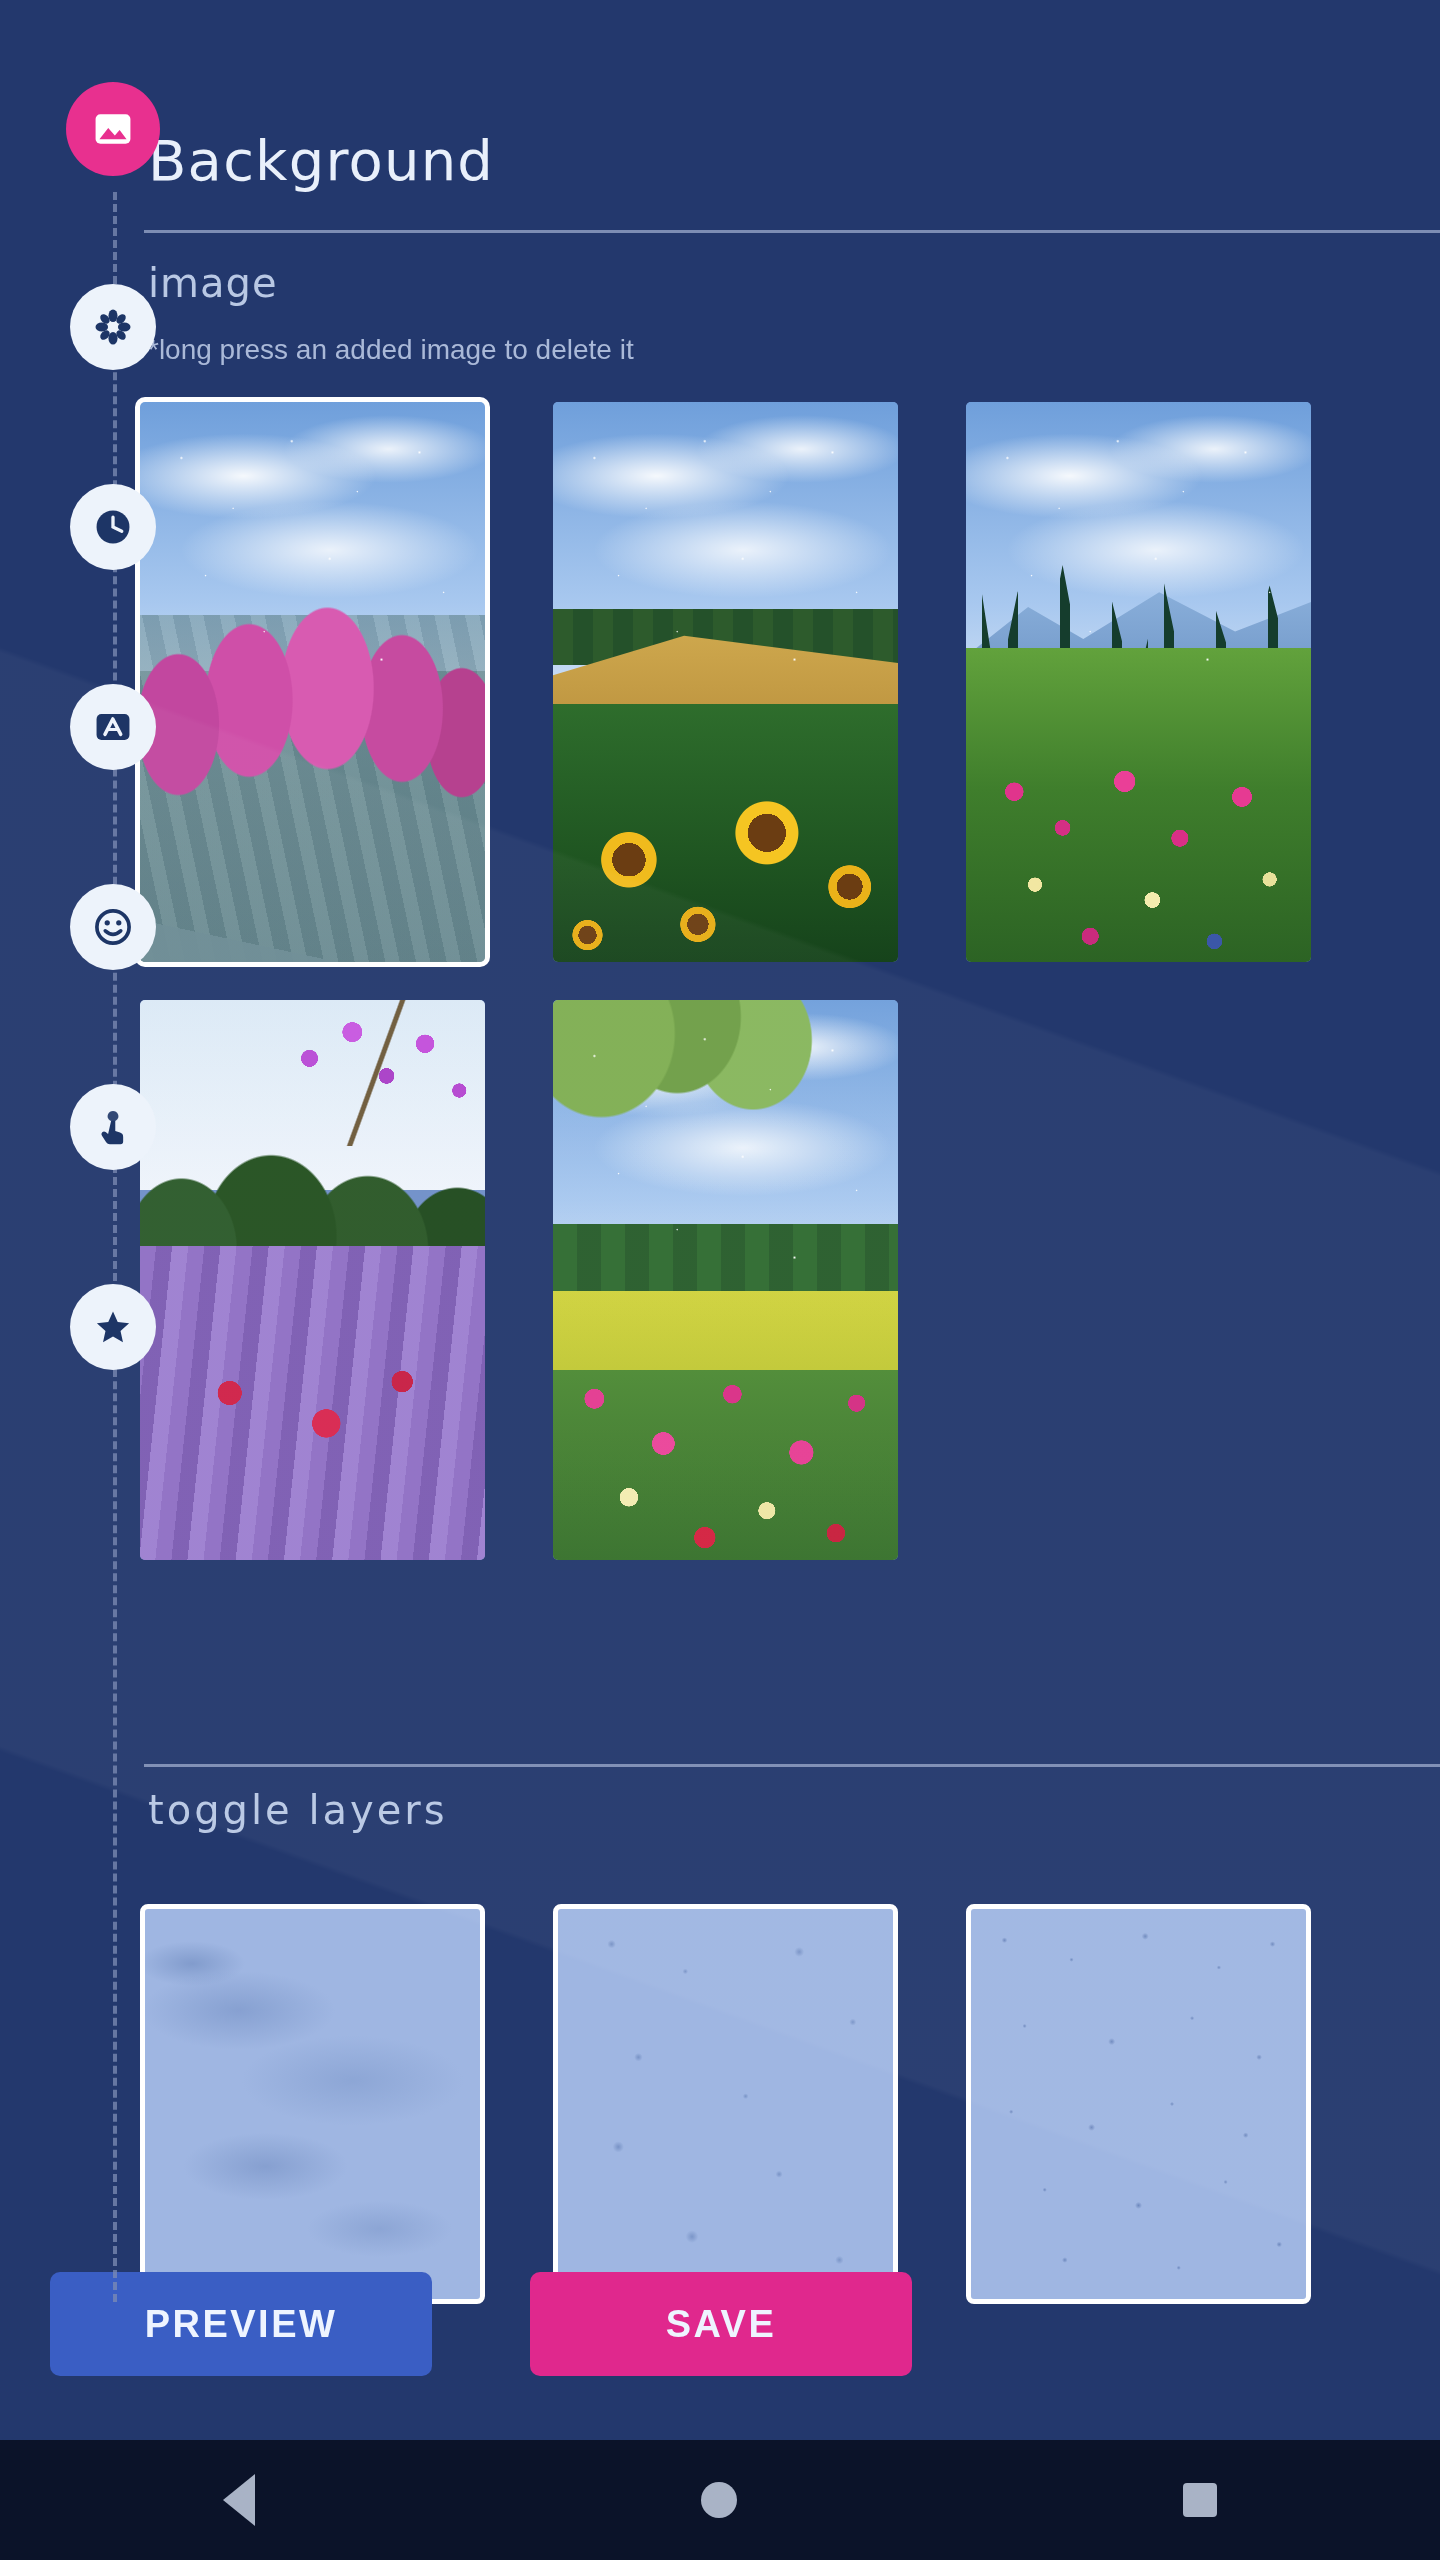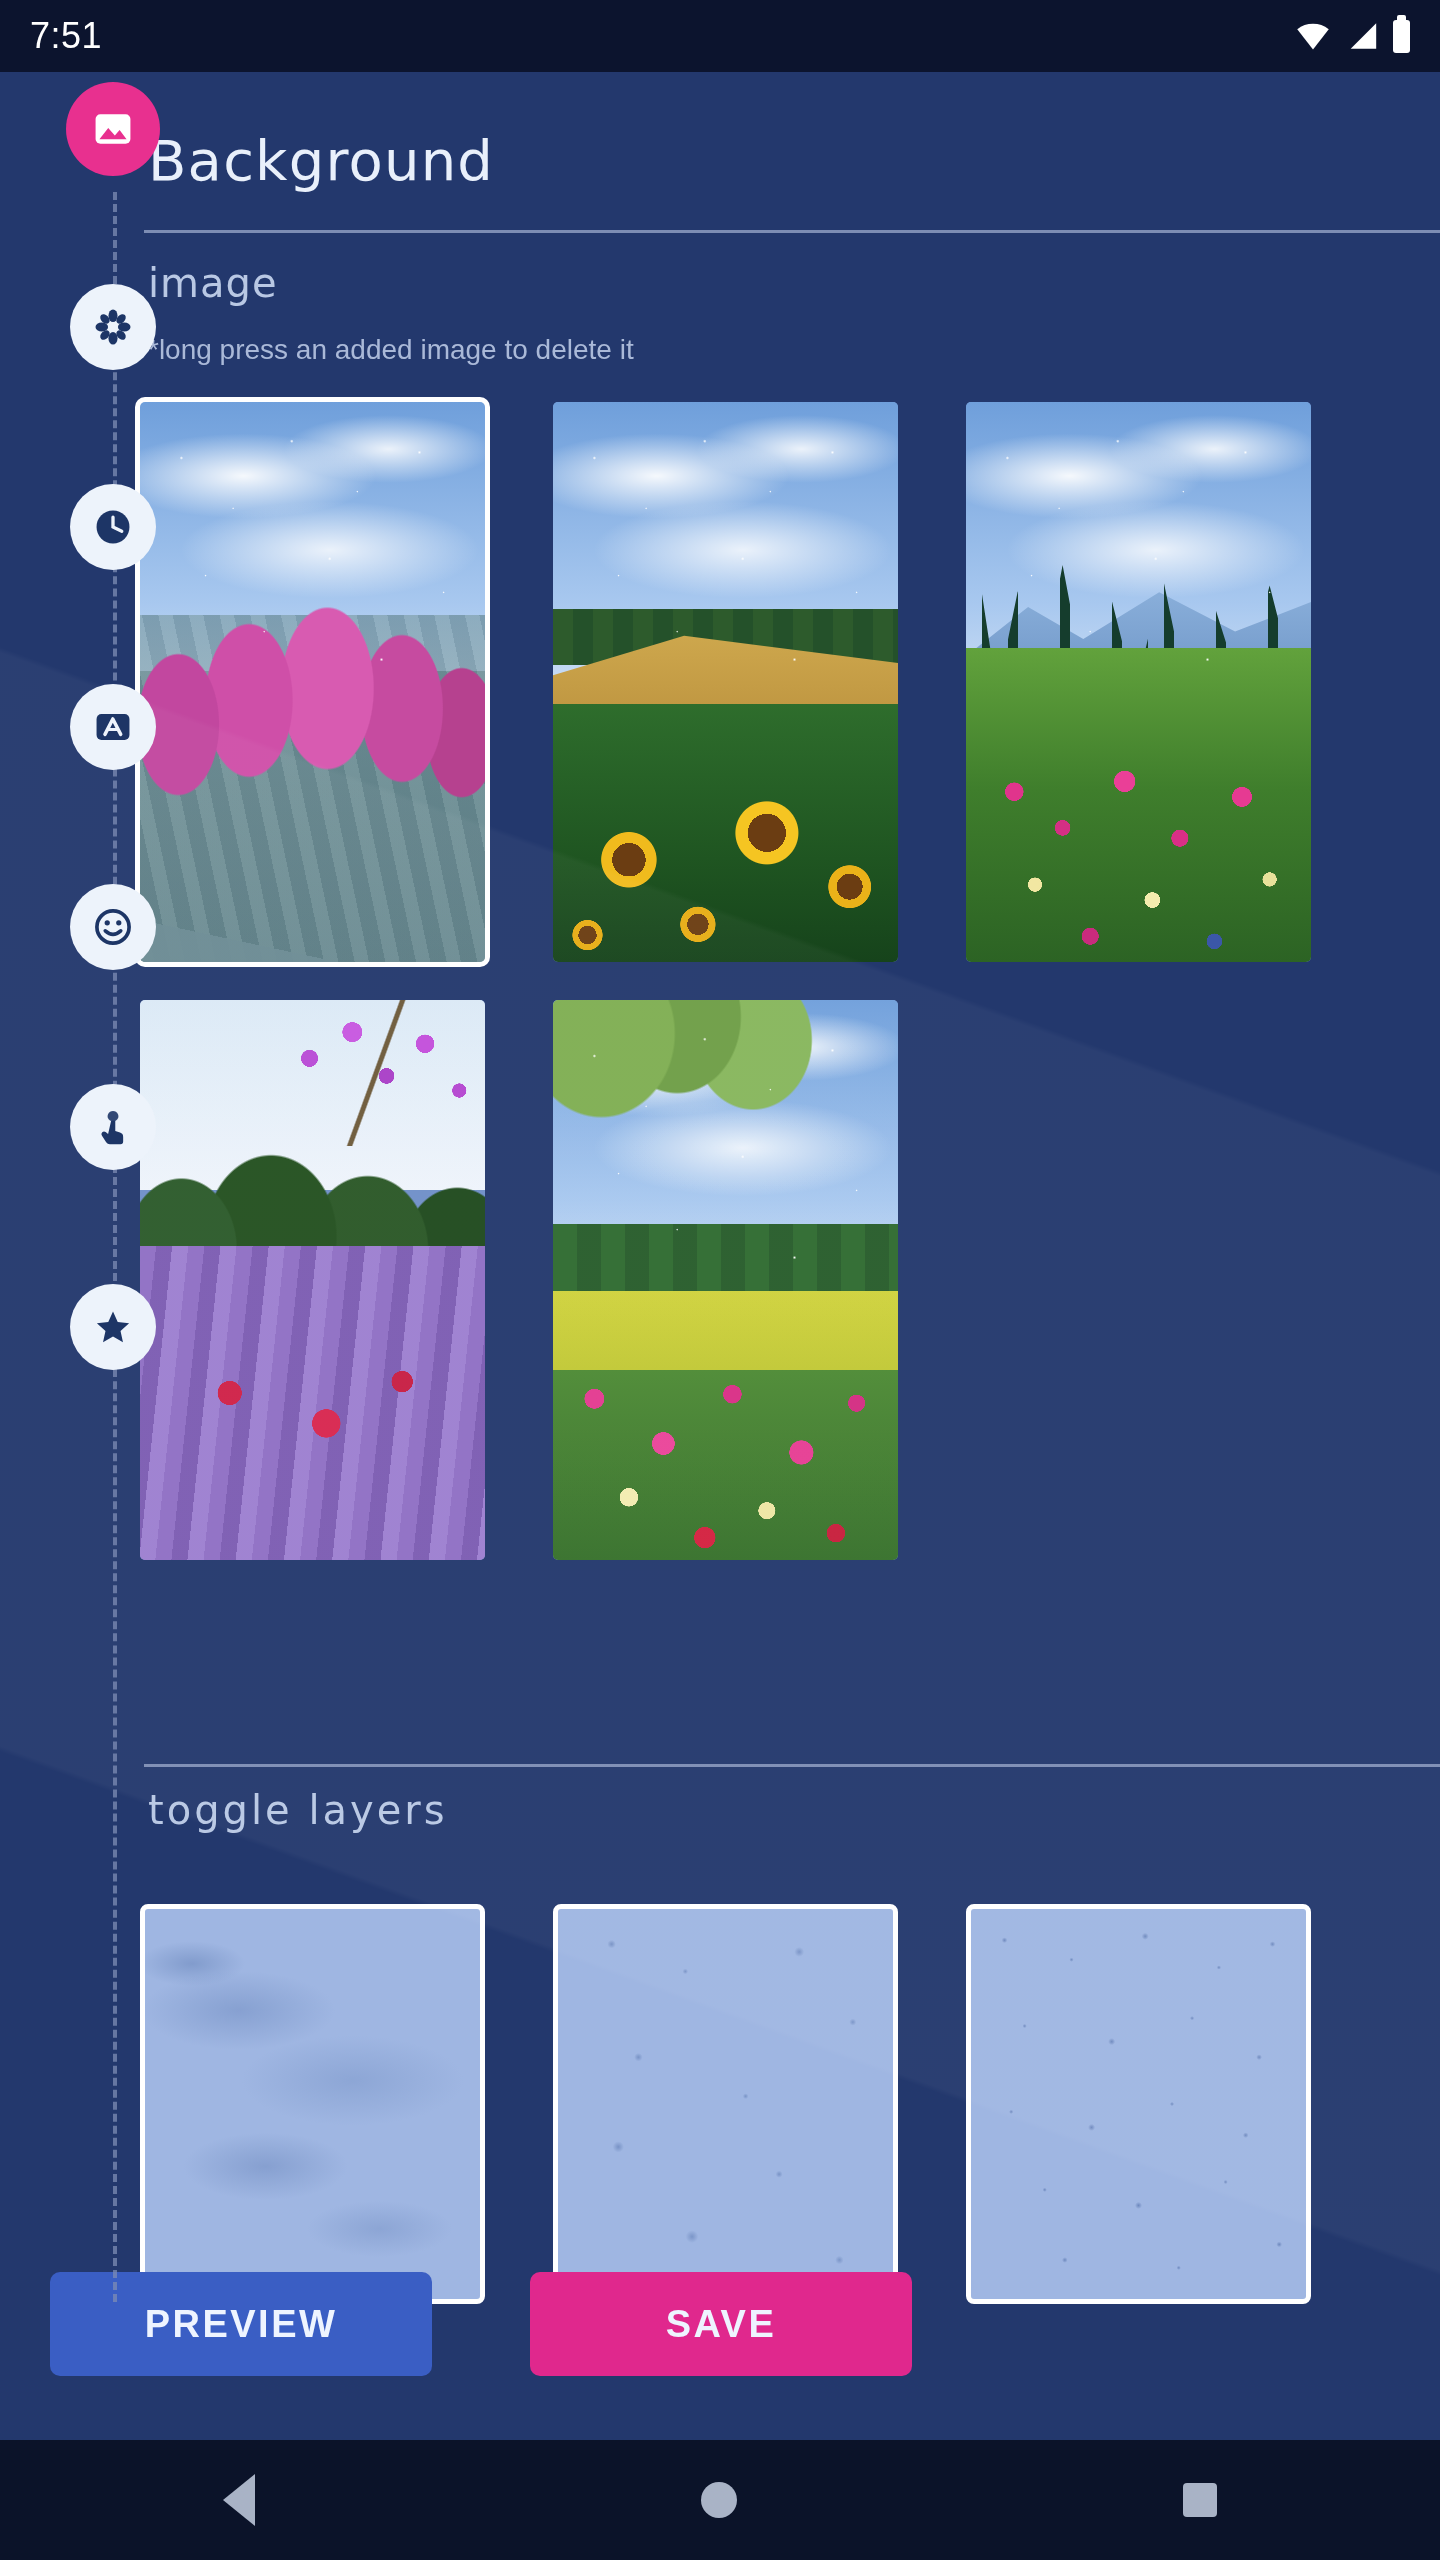--- a/index.html
+++ b/index.html
@@ -410,32 +410,20 @@
   }
   .nav-back { width: 0; height: 0; border-top: 26px solid transparent; border-bottom: 26px solid transparent; border-right: 32px solid #a9b3c6; }
   .nav-home { width: 36px; height: 36px; border-radius: 50%; background: #a9b3c6; }
   .nav-recent { width: 34px; height: 34px; border-radius: 4px; background: #a9b3c6; }
 </style>
 </head>
 <body>
 
 <div id="app">
 
-  <div class="statusbar">
-    <span class="status-clock">7:51</span>
-    <div class="status-right">
-      <svg class="ic-wifi" viewBox="0 0 24 20">
-        <path d="M12 19 L1.5 5.5 A17 17 0 0 1 22.5 5.5 Z" fill="#fff"></path>
-      </svg>
-      <svg class="ic-signal" viewBox="0 0 24 20">
-        <path d="M22 1 L22 19 L4 19 Z" fill="#fff"></path>
-      </svg>
-      <div class="ic-batt"></div>
-    </div>
-  </div>
 
   <div class="screen">
 
     <div class="rail">
       <div class="rail-line"></div>
 
       <div class="rail-btn active" style="top:10px;">
         <svg width="44" height="44" viewBox="0 0 24 24">
           <rect x="2.5" y="4" width="19" height="16" rx="2.6" fill="#fff"></rect>
           <path d="M4.6 17.6 L9.4 11.4 L13 15.6 L15.6 12.6 L19.4 17.6 Z" fill="#e8308f"></path>

